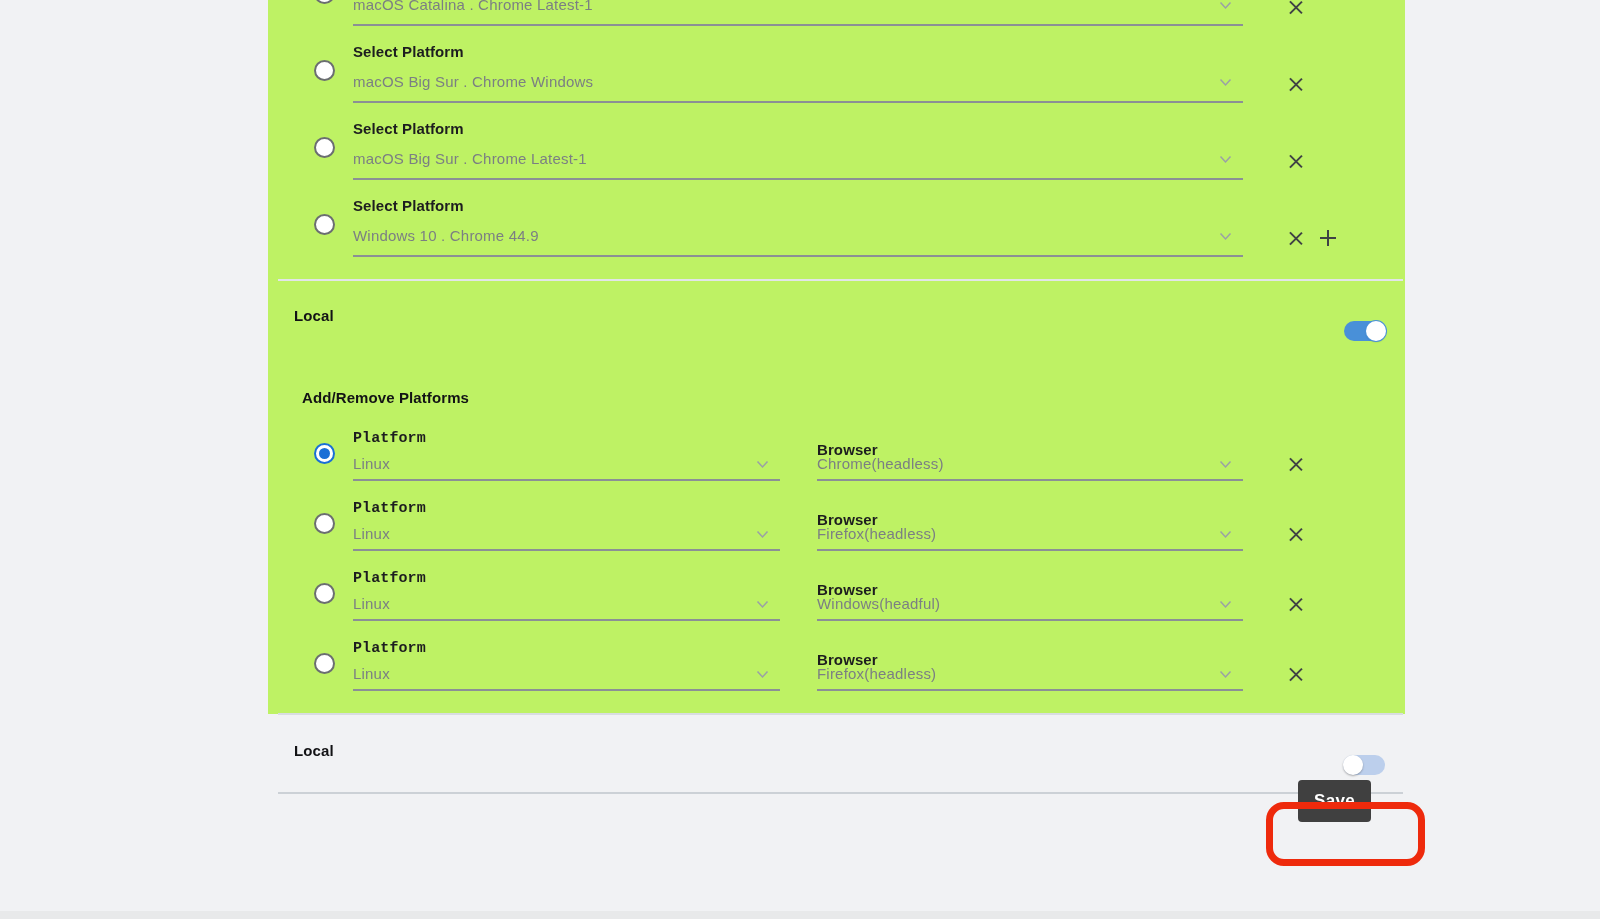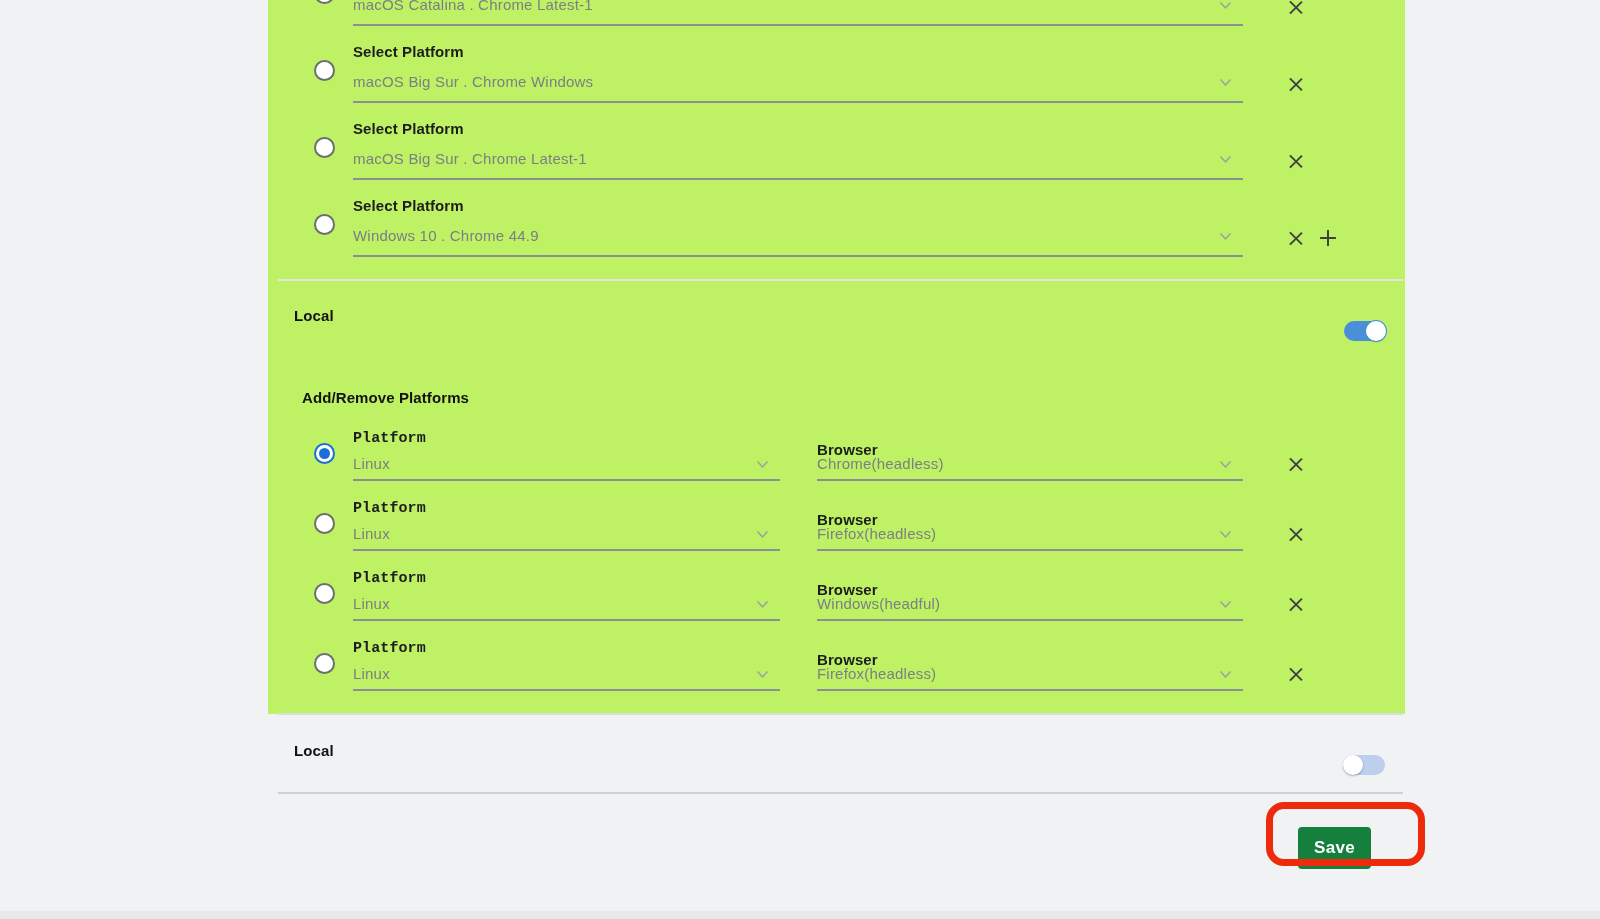--- a/index.html
+++ b/index.html
@@ -62,21 +62,21 @@
   .pf-row .p-chev     { left:488px; top:35px; }
   .pf-row .b-label    { left:549px; top:5px;margin-top:11px; }
   .pf-row .b-value    { left:549px; top:30px; }
   .pf-row .b-uline    { left:549px; top:54px; width:426px; }
   .pf-row .b-chev     { left:951px; top:35px; }
   .pf-row .close-icon { left:1020px; top:31px; }
 
   .section-label { position:absolute; font-size:15px; font-weight:600; color:#131315; letter-spacing:.1px; white-space:nowrap;text-align:right; }
 
   
-  .save-btn { position:absolute; left:1298px; top:827px; width:73px; height:42px; background:#15803d; border:none;
+  .save-btn { position:absolute; left:1298px; top:780px; width:73px; height:42px; background:#404040; border:none;
               border-radius:4px; color:#ffffff; font-family:"Liberation Sans",sans-serif; font-size:17px; font-weight:600;
               letter-spacing:.3px; cursor:pointer; }
 
   
   .annotation { position:absolute; left:1266px; top:802px; width:159px; height:64px; border:7px solid #ee2a0c;
                 border-radius:18px; pointer-events:none; }
 </style>
 </head>
 <body>
 

